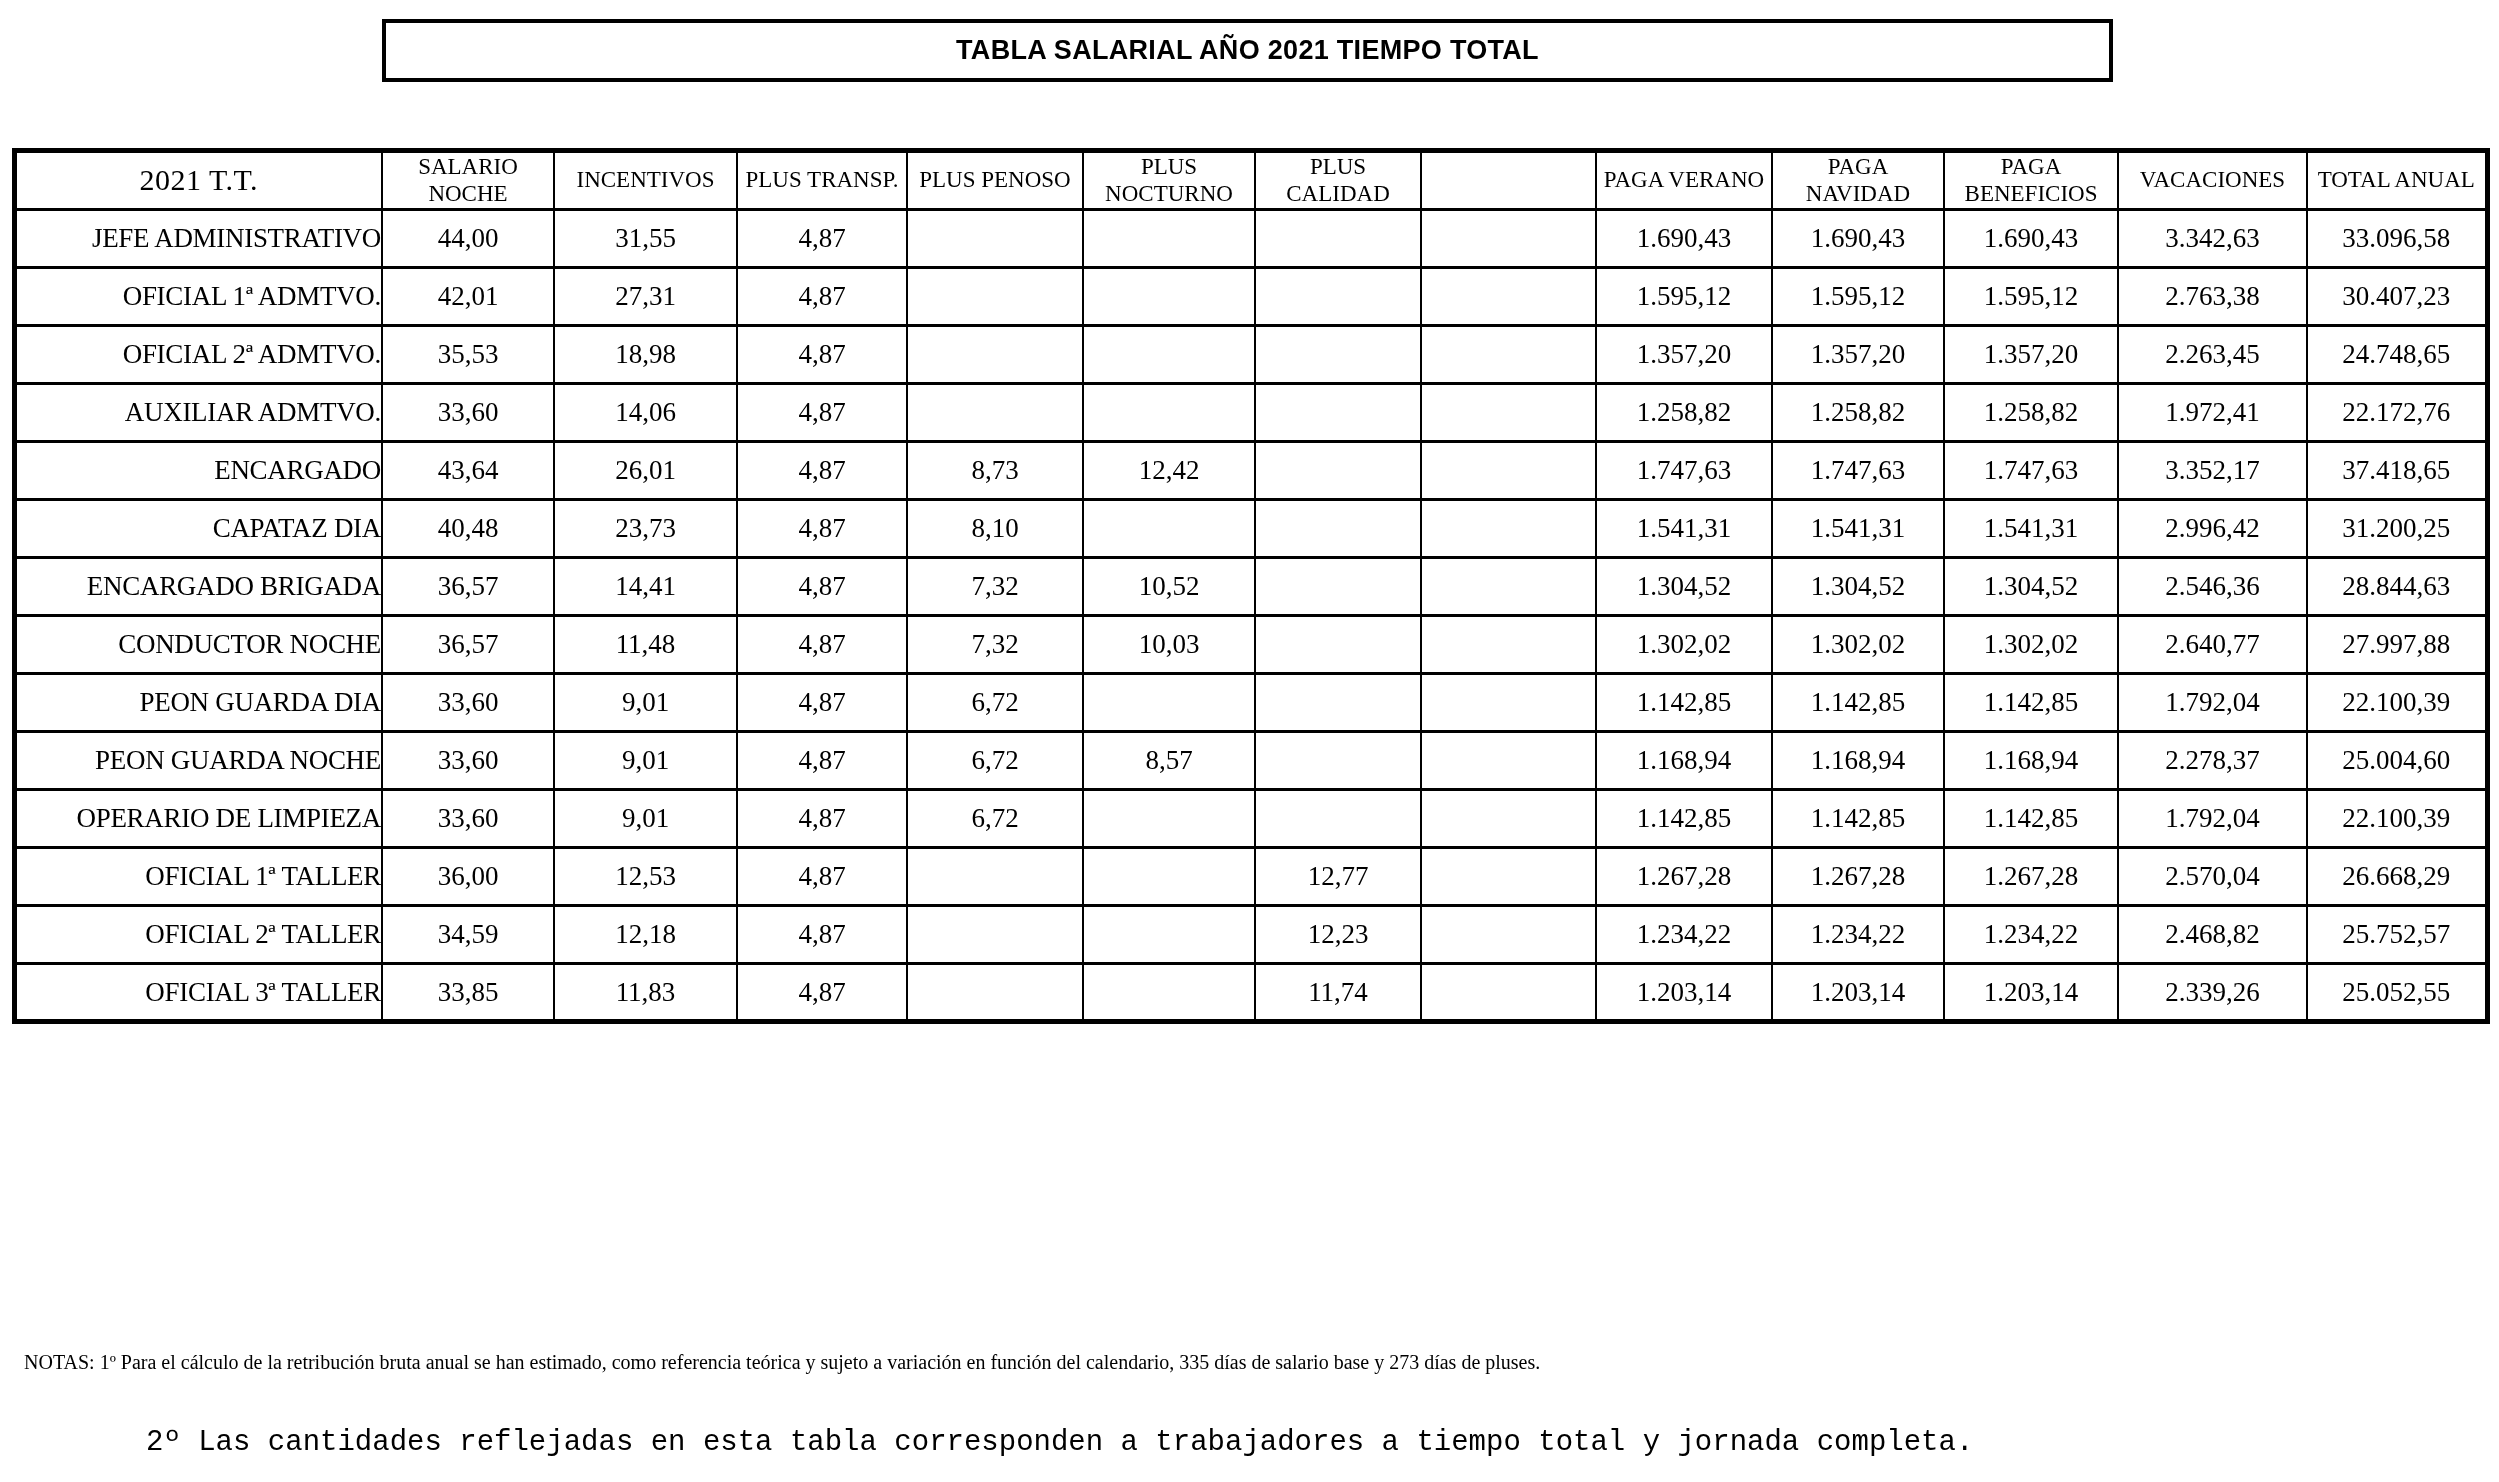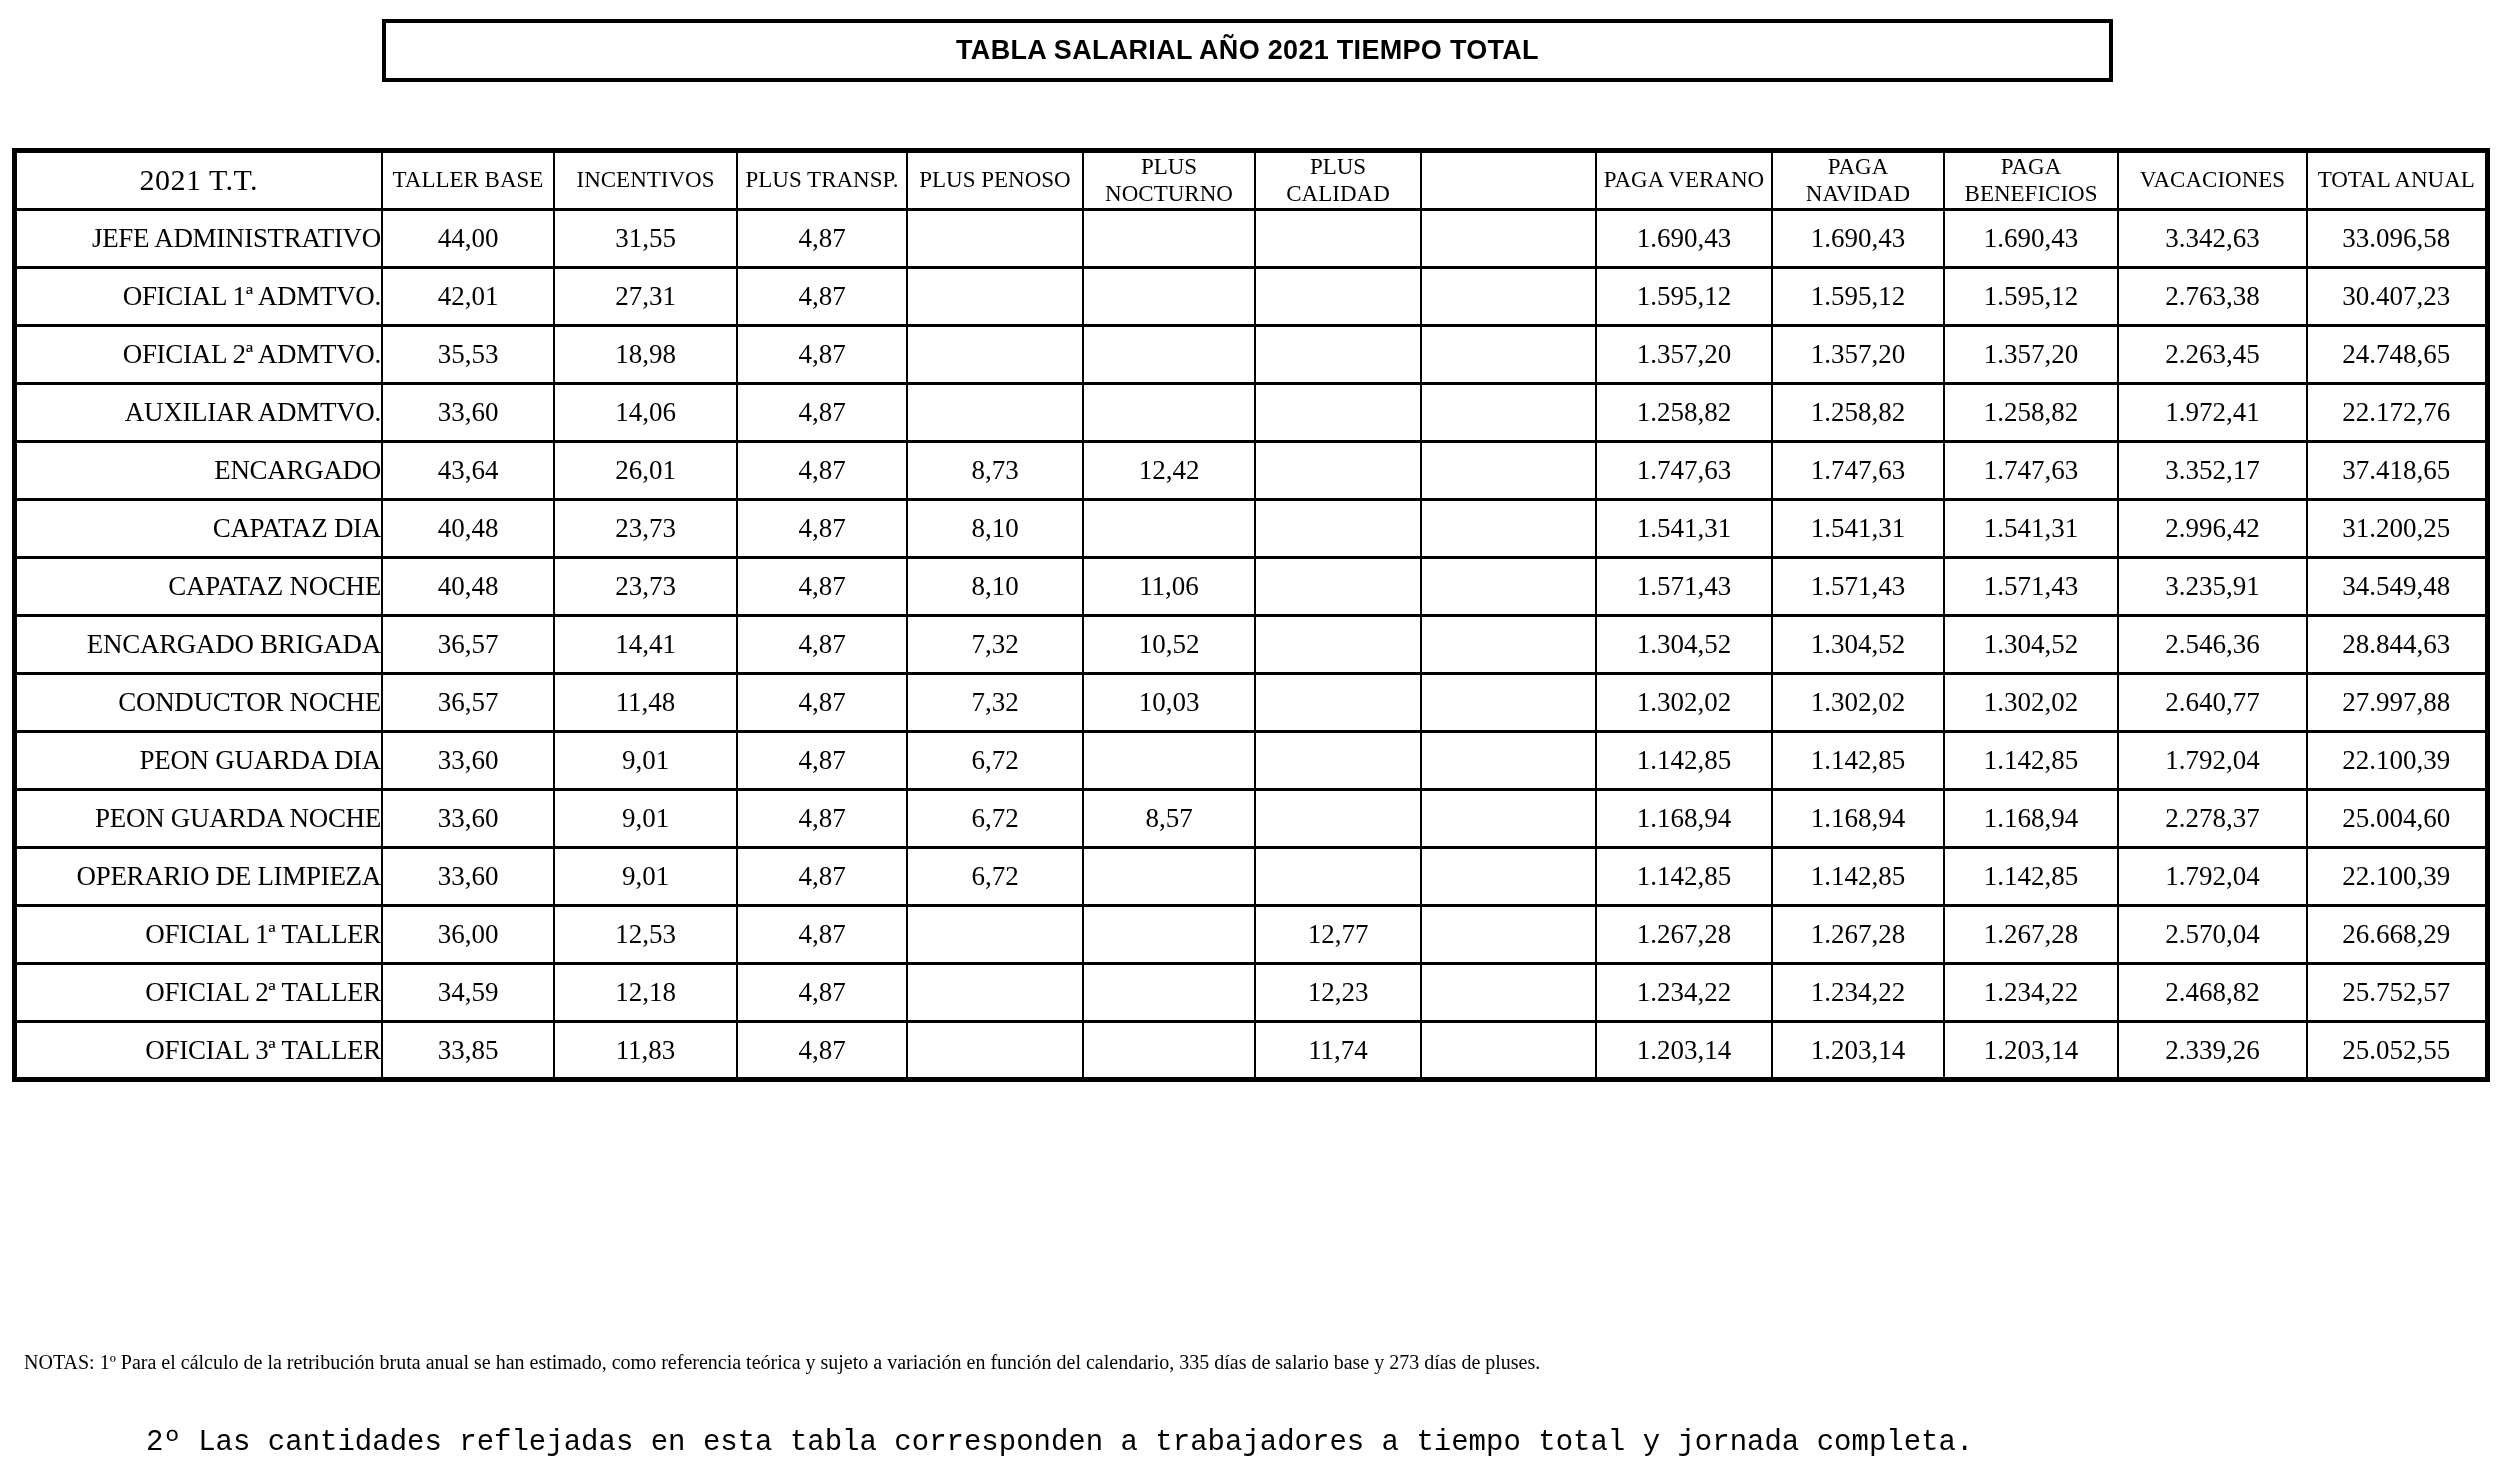--- a/index.html
+++ b/index.html
@@ -119,21 +119,21 @@
       <col style="width:175px">
       <col style="width:176px">
       <col style="width:172px">
       <col style="width:174px">
       <col style="width:189px">
       <col style="width:180px">
     </colgroup>
     <thead>
       <tr id="header-row">
         <th class="corner">2021 T.T.</th>
-      <th>TALLER BASE</th>
+      <th>SALARIO NOCHE</th>
           <th>INCENTIVOS</th>
           <th>PLUS TRANSP.</th>
           <th>PLUS PENOSO</th>
           <th>PLUS NOCTURNO</th>
           <th>PLUS CALIDAD</th>
           <th></th>
           <th>PAGA VERANO</th>
           <th>PAGA NAVIDAD</th>
           <th>PAGA BENEFICIOS</th>
           <th>VACACIONES</th>
@@ -225,35 +225,20 @@
           <td></td>
           <td></td>
           <td></td>
           <td>1.541,31</td>
           <td>1.541,31</td>
           <td>1.541,31</td>
           <td>2.996,42</td>
           <td>31.200,25</td>
         </tr>
         <tr>
-          <td class="role">CAPATAZ NOCHE</td>
-          <td>40,48</td>
-          <td>23,73</td>
-          <td>4,87</td>
-          <td>8,10</td>
-          <td>11,06</td>
-          <td></td>
-          <td></td>
-          <td>1.571,43</td>
-          <td>1.571,43</td>
-          <td>1.571,43</td>
-          <td>3.235,91</td>
-          <td>34.549,48</td>
-        </tr>
-        <tr>
           <td class="role">ENCARGADO BRIGADA</td>
           <td>36,57</td>
           <td>14,41</td>
           <td>4,87</td>
           <td>7,32</td>
           <td>10,52</td>
           <td></td>
           <td></td>
           <td>1.304,52</td>
           <td>1.304,52</td>

